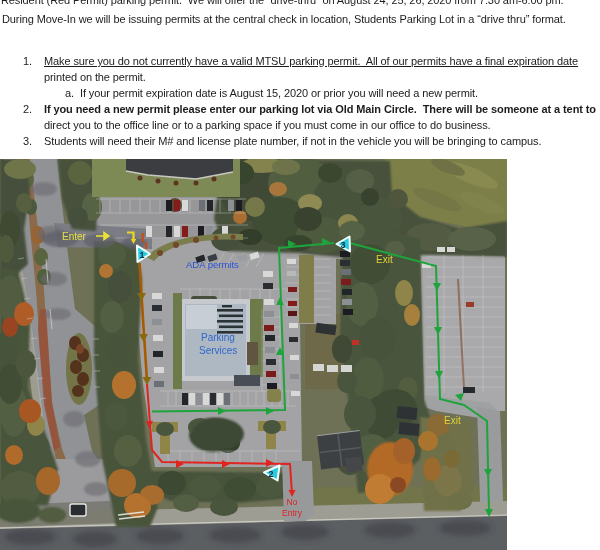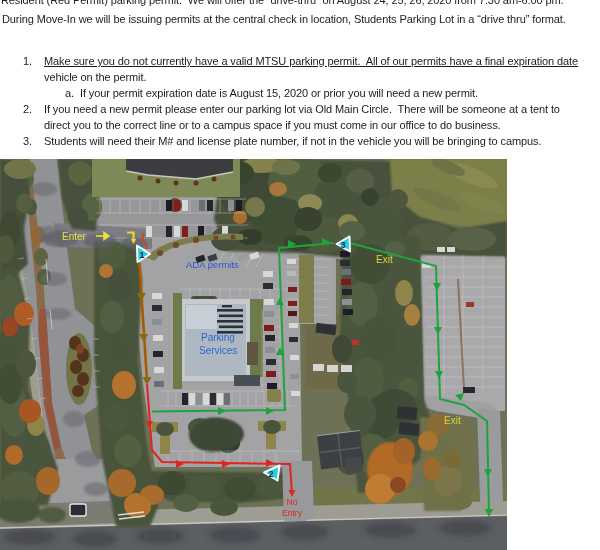--- a/index.html
+++ b/index.html
@@ -12,30 +12,30 @@
 <div>
 
 <div class="t" style="left:1px;top:-6px;">Resident (Red Permit) parking permit.&nbsp; We will offer the “drive-thru” on August 24, 25, 26, 2020 from 7:30 am-6:00 pm.</div>
 
 <div class="t" style="left:2px;top:13px;">During Move-In we will be issuing permits at the central check in location, Students Parking Lot in a “drive thru” format.</div>
 
 <div class="t" style="left:23px;top:55px;">1.</div>
 
 <div class="t" style="left:44px;top:55px;text-decoration:underline;">Make sure you do not currently have a valid MTSU parking permit.&nbsp; All of our permits have a final expiration date</div>
 
-<div class="t" style="left:44px;top:71px;">vehicle on the permit.</div>
+<div class="t" style="left:44px;top:71px;">printed on the permit.</div>
 
 <div class="t" style="left:65px;top:87px;">a.</div>
 <div class="t" style="left:80px;top:87px;">If your permit expiration date is August 15, 2020 or prior you will need a new permit.</div>
 
 <div class="t" style="left:23px;top:103px;">2.</div>
 
-<div class="t" style="left:44px;top:103px;">If you need a new permit please enter our parking lot via Old Main Circle.&nbsp; There will be someone at a tent to</div>
-
-<div class="t" style="left:44px;top:119px;">direct you to the correct line or to a campus space if you must come in our office to do business.</div>
+<div class="t" style="left:44px;top:103px;font-weight:bold;">If you need a new permit please enter our parking lot via Old Main Circle.&nbsp; There will be someone at a tent to</div>
+
+<div class="t" style="left:44px;top:119px;">direct you to the office line or to a parking space if you must come in our office to do business.</div>
 
 <div class="t" style="left:23px;top:135px;">3.</div>
 
 <div class="t" style="left:44px;top:135px;">Students will need their M# and license plate number, if not in the vehicle you will be bringing to campus.</div>
 </div>
 
 <svg width="507" height="391" viewBox="0 0 507 391" style="position:absolute;left:0;top:159px;">
   <defs>
     <filter id="b1" x="-30%" y="-30%" width="160%" height="160%">
         <feGaussianBlur stdDeviation="1.3"></feGaussianBlur>

